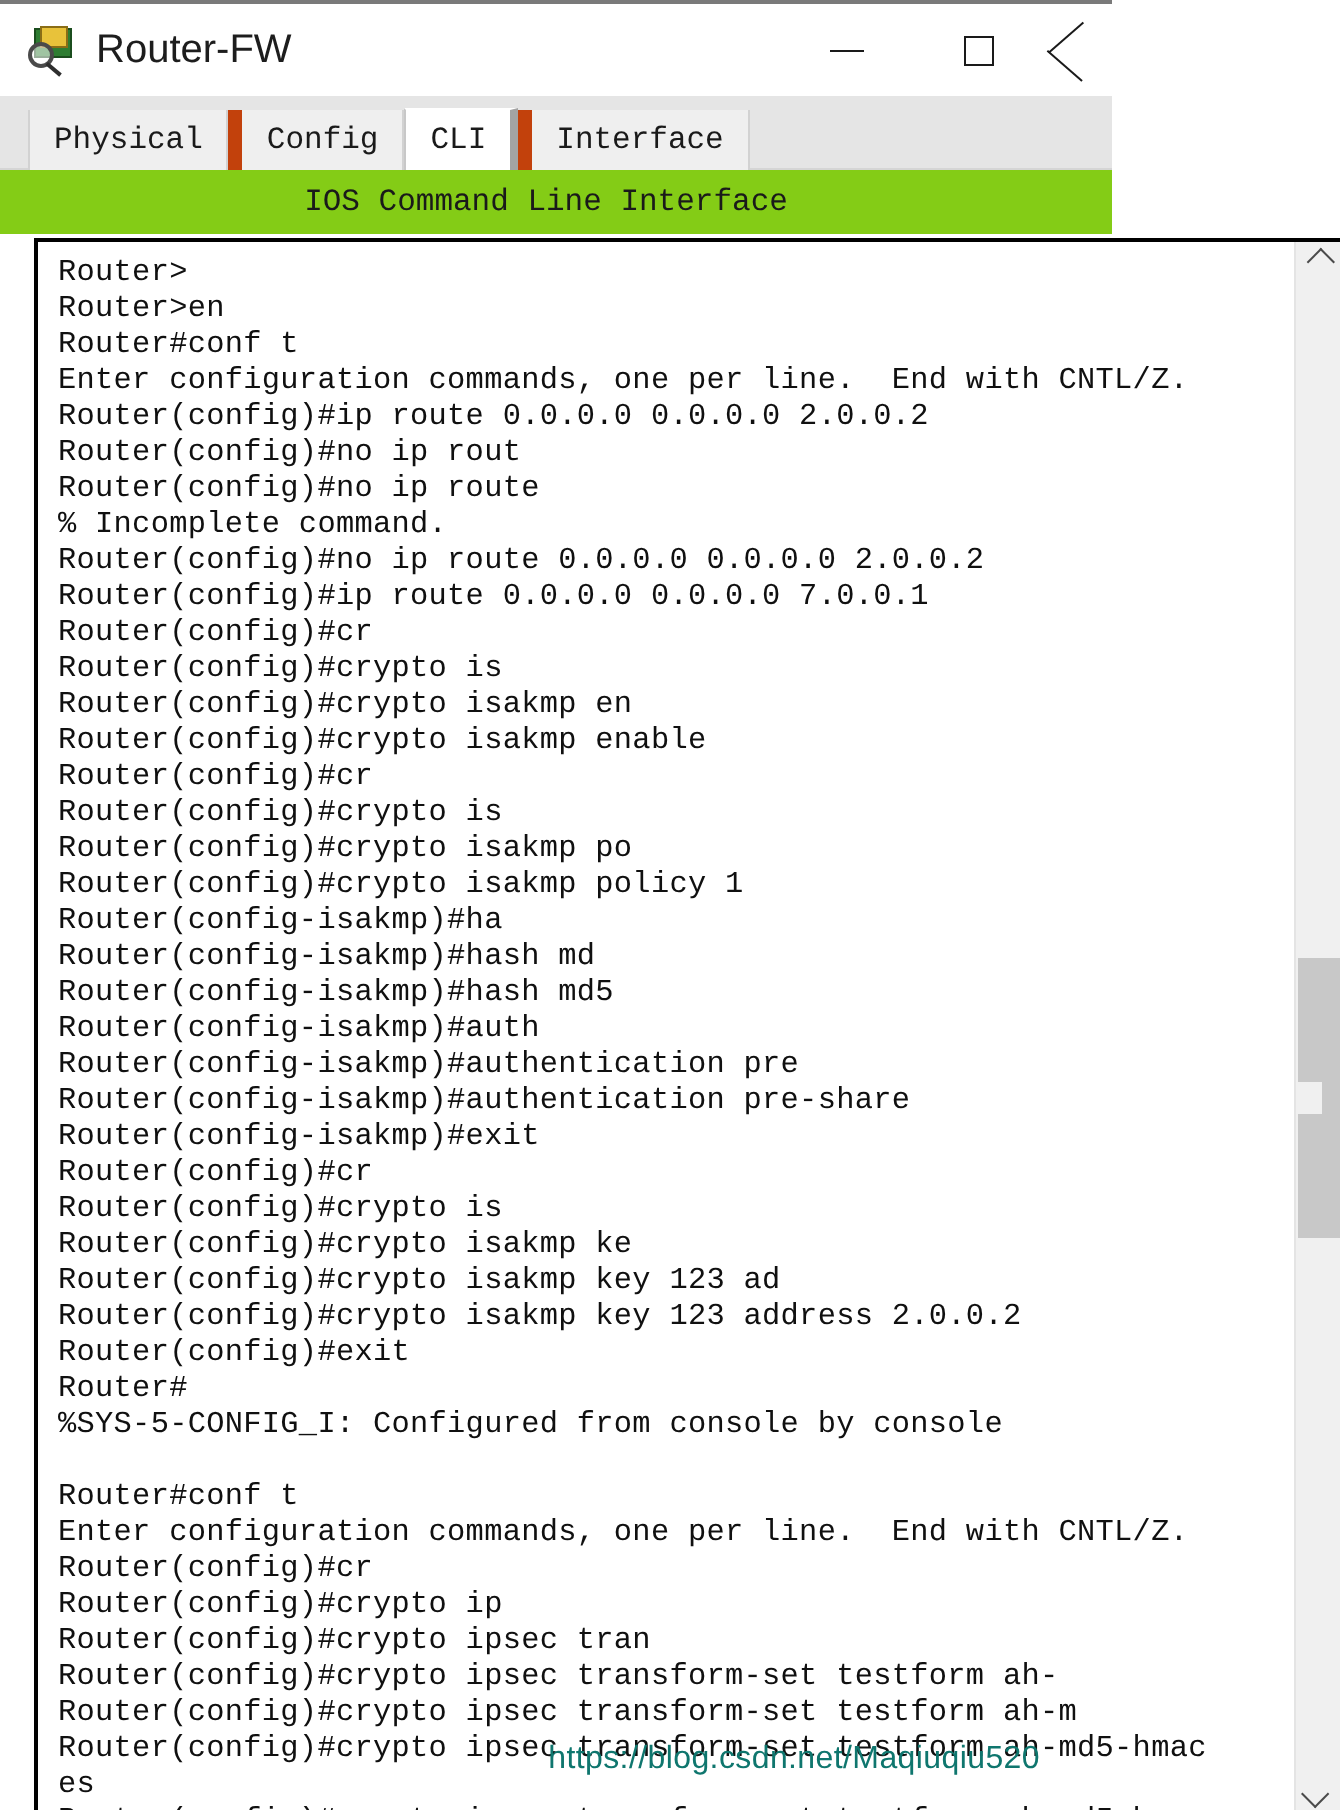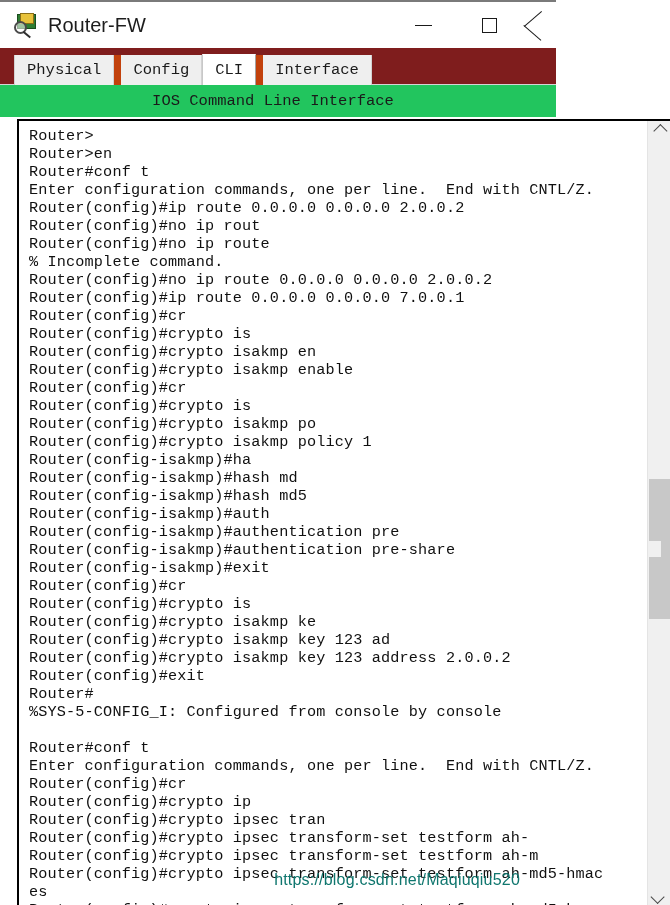--- a/index.html
+++ b/index.html
@@ -98,21 +98,21 @@
     border-top: 1.6px solid #1a1a1a;
     transform-origin: 0 0;
   }
   .glyph-close:before { transform: rotate(41deg); }
   .glyph-close:after  { transform: rotate(-41deg); top: 9px; }
 
   
   #tab-strip {
     position: relative;
     height: 37px;
-    background: #7f1d1d;
+    background: #e5e5e5;
     border-bottom: 1px solid #d5d5d5;
     padding-left: 14px;
     box-sizing: border-box;
     display: flex;
     align-items: flex-end;
   }
   .tab {
     font-family: "Liberation Mono", monospace;
     font-size: 15.5px;
     color: #1a1a1a;
@@ -124,31 +124,31 @@
     border-right: 1px solid #d2d2d2;
     box-sizing: border-box;
     white-space: nowrap;
     position: relative;
     top: 1px;
   }
   .tab:first-child { border-left: 1px solid #d2d2d2; }
   .tab.active {
     background: #ffffff;
     border-left: 1px solid #c8c8c8;
-    border-right: 1px solid #a3a3a3;
+    border-right: 4px solid #a3a3a3;
     border-top: 1px solid #ffffff;
     z-index: 2;
     height: 31px;
     line-height: 30px;
   }
 
   
   #cli-header {
     height: 32px;
-    background: #22c55e;
+    background: #84cc16;
     display: flex;
     align-items: center;
     justify-content: center;
     padding-right: 10px;
     box-sizing: border-box;
   }
   #cli-header-text {
     font-family: "Liberation Mono", monospace;
     font-size: 15.5px;
     color: #1a1a1a;

